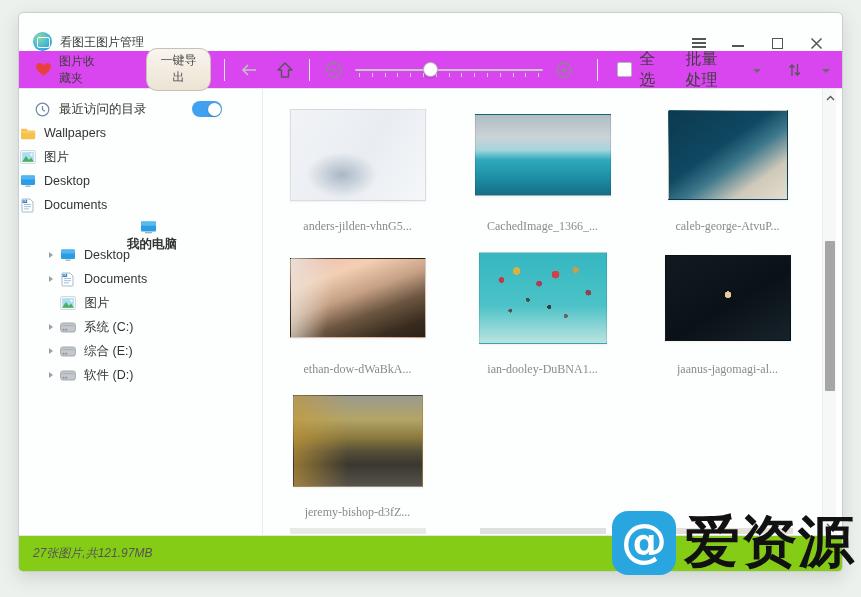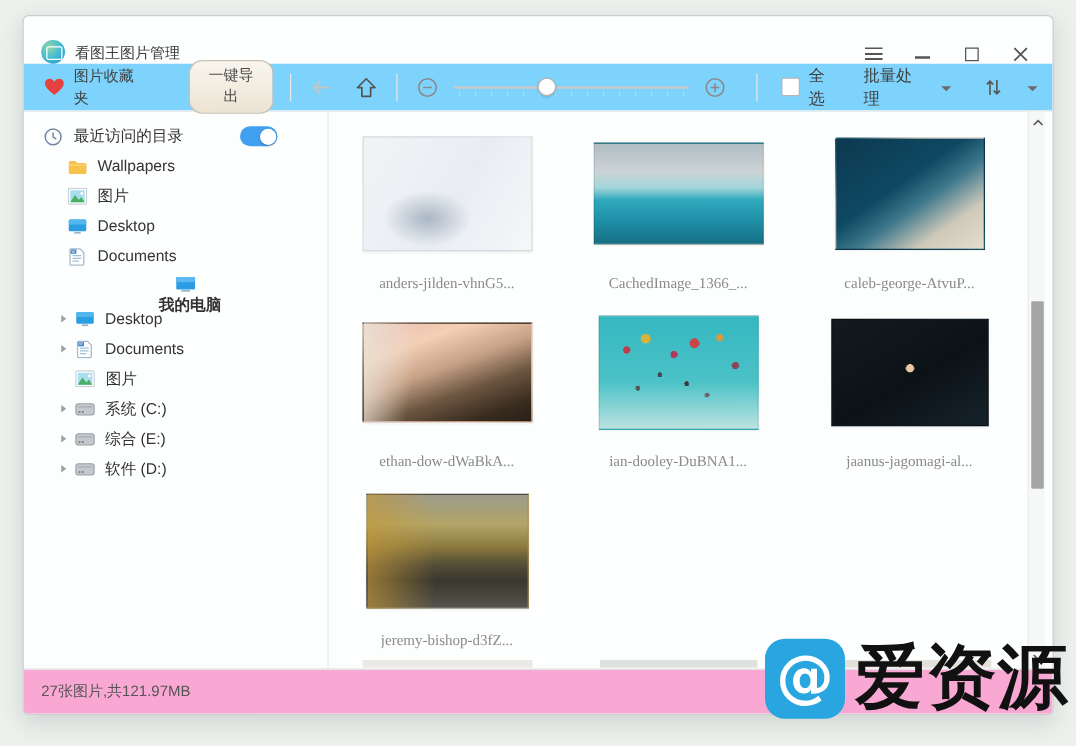--- a/index.html
+++ b/index.html
@@ -31,53 +31,53 @@
   .title-text { font-size:12px; color:#3a3a3a; margin-left:8px; }
   .win-controls { margin-left:auto; display:flex; align-items:center; gap:23px; padding-right:4px; }
   .wc { width:16px; height:16px; display:flex; align-items:center; justify-content:center; cursor:default; }
   .ic-menu { width:14px; height:10px;
     background:linear-gradient(#555 0 1.6px,transparent 1.6px 4.2px,#555 4.2px 5.8px,transparent 5.8px 8.4px,#555 8.4px 10px); }
   .ic-min { width:12px; height:1.6px; background:#555; margin-top:6px; }
   .ic-max { width:11px; height:11px; border:1.6px solid #555; }
   
   .toolbar {
     height:38px; display:flex; align-items:center; padding:0 12px 0 16px;
-    border-bottom:1px solid #e4e7e8; background:#7dd3fc;
+    border-bottom:1px solid #e4e7e8; background:#d946ef;
   }
   .tb-sep { width:1px; height:22px; background:#e6e6e6; margin:0 13px; flex:0 0 auto; }
   .fav { display:flex; align-items:center; gap:7px; }
   .fav-label { font-size:12px; color:#3f3f3f; }
   .export-btn {
     margin-left:42px; font-size:12px; color:#4a4a4a;
     padding:3px 12px 4px; border:1px solid #c9c1b2; border-radius:11px;
     background:linear-gradient(#f9f5ee,#ece3d3); cursor:pointer;
     font-family:inherit;
   }
   .tb-icon { display:flex; align-items:center; justify-content:center; width:22px; height:22px; flex:0 0 auto; }
   .slider { position:relative; width:188px; height:20px; margin:0 10px; flex:0 0 auto; }
   .slider .track { position:absolute; left:0; right:0; top:9px; height:2px; background:#c9c9c9; border-radius:1px; }
   .slider .ticks { position:absolute; left:4px; right:4px; top:13px; height:4px;
     background-image:repeating-linear-gradient(90deg,#d4d4d4 0 1px,transparent 1px 12.8px); }
   .slider .handle {
     position:absolute; left:36%; top:2px; width:15px; height:15px; border-radius:50%;
     background:#fff; border:1px solid #b3b3b3; box-shadow:0 1px 2px rgba(0,0,0,.15);
   }
   .checkbox { width:15px; height:15px; border:1px solid #b2b8bc; border-radius:2px; background:#fff; flex:0 0 auto; }
-  .tb-label { font-size:13px; color:#3f3f3f; margin-left:7px; }
+  .tb-label { font-size:16px; color:#3f3f3f; margin-left:7px; }
   .dropdown { display:flex; align-items:center; gap:20px; margin-left:24px; cursor:pointer; }
   .caret { width:0; height:0; border-left:4px solid transparent; border-right:4px solid transparent; border-top:4.5px solid #6a6a6a; margin-top:2px; }
   .sort-dd { margin-left:26px; }
   
   .main { position:absolute; left:0; top:76px; right:0; bottom:36px; display:flex; }
   
   .sidebar { width:244px; flex:0 0 auto; border-right:1px solid #e8eaec; padding-top:8px; overflow:hidden; }
   .srow { height:24px; display:flex; align-items:center; font-size:12.5px; color:#333; cursor:pointer; }
   .srow .slabel { margin-left:8px; white-space:nowrap; }
   .lvl-top { padding-left:15px; }
-  .lvl-child { padding-left:34px; }
+  .lvl-child { }
   .lvl-child2 { padding-left:30px; }
   .bold { font-weight:bold; }
   .exp { width:0; height:0; border-top:3.5px solid transparent; border-bottom:3.5px solid transparent;
     border-left:4.5px solid #9aa0a4; margin-right:6px; flex:0 0 auto; }
   .exp-space { width:10.5px; flex:0 0 auto; }
   .sicon { width:17px; height:17px; display:flex; align-items:center; justify-content:center; flex:0 0 auto; }
   .toggle {
     margin-left:auto; margin-right:40px; width:30px; height:16px; border-radius:8px;
     background:#41a0f0; position:relative; flex:0 0 auto; cursor:pointer;
   }
@@ -138,23 +138,23 @@
   .scrollbar {
     position:absolute; top:0; bottom:0; right:6px; width:14px;
     background:#f6f7f7; border-left:1px solid #ededed;
   }
   .sb-arrow { position:absolute; left:0; width:14px; height:14px; display:flex; align-items:center; justify-content:center; }
   .sb-up { top:2px; } .sb-down { bottom:2px; }
   .sb-thumb { position:absolute; left:2px; width:10px; top:152px; height:150px; background:#a6a6a6; border-radius:1px; }
   
   .statusbar {
     position:absolute; left:0; right:0; bottom:0; height:36px;
-    border-top:1px solid #e3e6e7; background:#f9a8d4;
+    border-top:1px solid #e3e6e7; background:#84cc16;
     display:flex; align-items:center; padding-left:14px;
-    font-size:12px; color:#555;
+    font-size:12px; color:#555;font-style:italic;
   }
   
   .watermark { position:absolute; right:6px; top:505px; display:flex; align-items:center; gap:8px; z-index:50; }
   .wm-icon {
     width:64px; height:64px; border-radius:16px; background:#29a5df;
     display:flex; align-items:center; justify-content:center;
     color:#fff; font-size:46px; font-weight:bold; font-family:"DejaVu Sans",sans-serif;
     line-height:1; padding-bottom:4px;
   }
   .wm-text { font-size:56px; font-weight:900; color:#111; letter-spacing:1px; font-family:"Liberation Sans","DejaVu Sans",sans-serif; }

